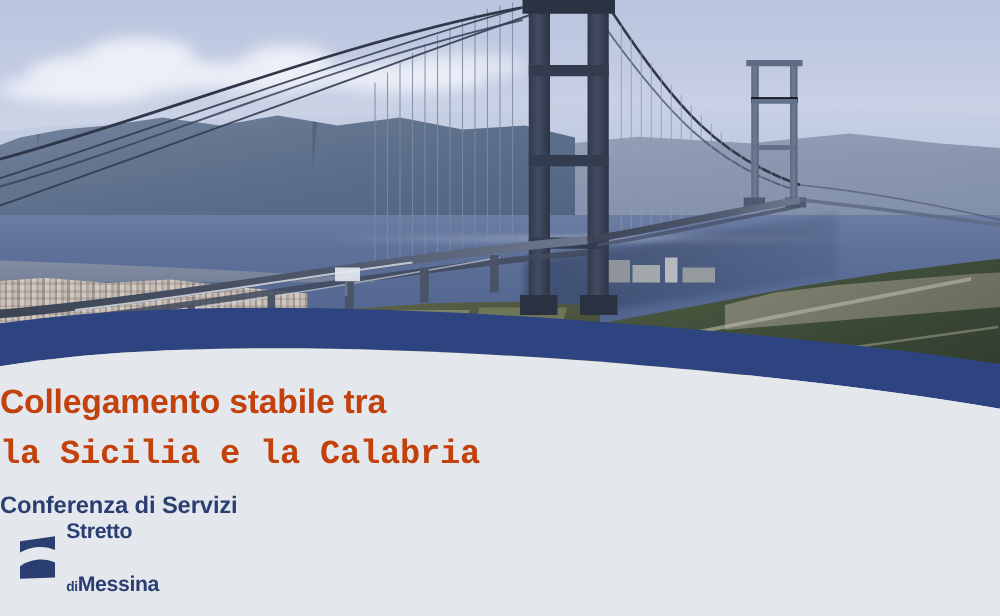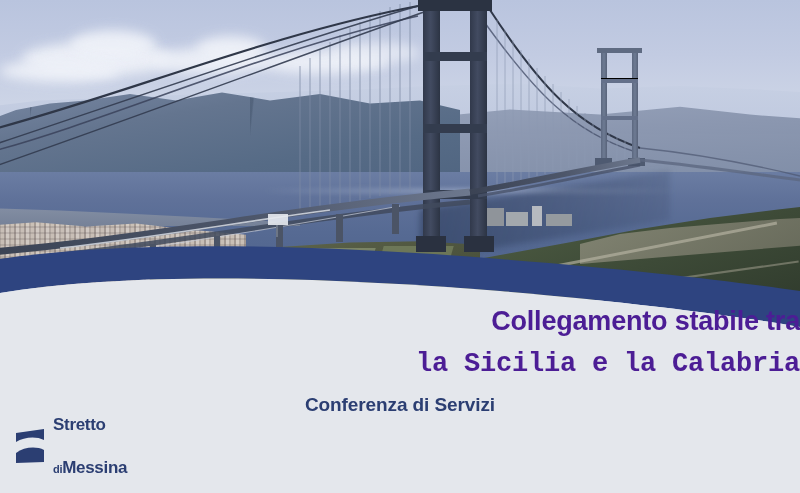--- a/index.html
+++ b/index.html
@@ -138,32 +138,32 @@
   .panel{
     position:absolute;left:0;top:215px;width:800px;height:278px;
     pointer-events:none;
   }
 
   
   .content{
     position:absolute;left:0;top:300px;width:800px;height:193px;
   }
   .title{
-    text-align:right;
-    color:#4c1d95;
+    text-align:left;
+    color:#c2410c;
     font-weight:bold;
     font-size:27px;
     line-height:43px;
     letter-spacing:-.2px;
   }
   .title .l1{display:block;}
   .title .l2{display:block;font-family:Liberation Mono, monospace;}
   .subtitle{
     margin-top:8px;
-    text-align:center;
+    text-align:left;
     color:#2B3E72;
     font-weight:bold;
     font-size:19px;
     letter-spacing:-.1px;
   }
   .dates{
     position:absolute;right:18px;bottom:14px;
     color:#2B3E72;
     font-style:italic;
     font-weight:bold;

